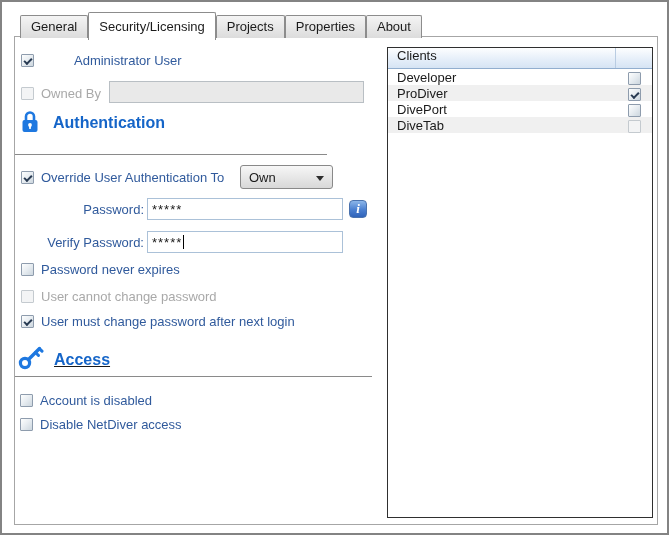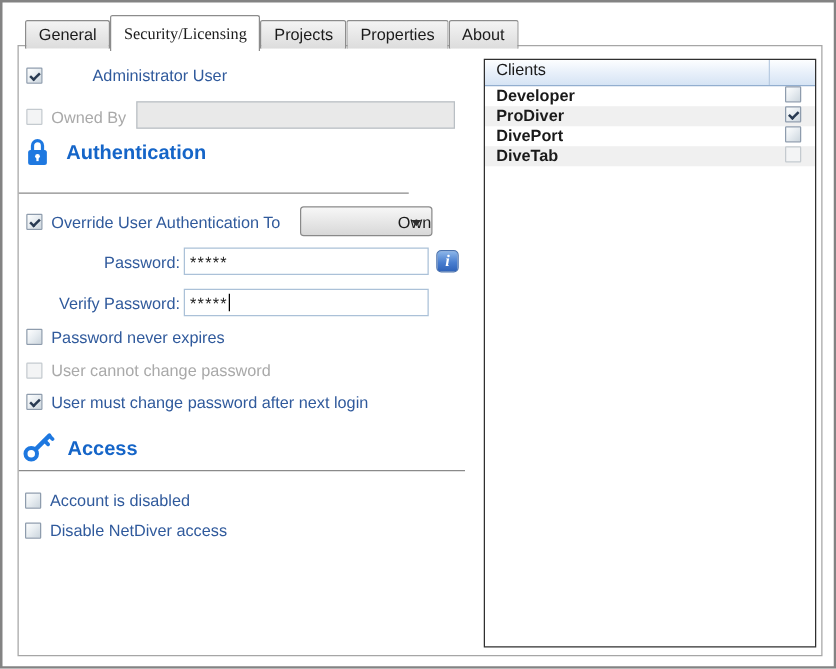--- a/index.html
+++ b/index.html
@@ -4,21 +4,21 @@
 <style>
   * { box-sizing: border-box; margin: 0; padding: 0; }
   html,body { background:#fff; }
   body { font-family:"Liberation Sans","DejaVu Sans",sans-serif; font-size:13px; color:#1b1b1b; }
   .window { position:relative; width:669px; height:535px; border:2px solid #838383; background:#fff; overflow:hidden; }
 
   
   .tabstrip { position:absolute; left:18px; top:10px; display:flex; align-items:flex-end; z-index:3; }
   .tab { border:1px solid #8c8c8c; border-bottom:none; background:linear-gradient(#f4f4f4,#dcdcdc);
          padding:3px 10px 4px 10px; border-radius:2px 2px 0 0; cursor:default; white-space:nowrap; }
-  .tab.active { background:#fff; padding-top:6px; padding-bottom:6px; margin-bottom:-2px; position:relative; z-index:4;font-family:Liberation Serif, serif; }
+  .tab.active { background:#fff; padding-top:6px; padding-bottom:6px; margin-bottom:-2px; position:relative; z-index:4; }
 
   
   .pane { position:absolute; left:12px; top:34px; width:644px; height:489px; border:1px solid #a6a6a6; background:#fff; }
 
   
   .cbrow { position:absolute; display:flex; align-items:center; gap:7px; }
   .cblabel { color:#305a9c; }
   .cbrow.disabled .cblabel { color:#a9a9a9; }
   .wcb { width:13px; height:13px; flex:none; border:1px solid #8e9cad; border-radius:1px;
          background:linear-gradient(135deg,#fdfefe 0%,#e9eef2 45%,#ccd6de 100%); position:relative; }
@@ -34,40 +34,40 @@
   
   .textbox { position:absolute; height:22px; border:1px solid #abc1d8; background:#fff; padding:3px 4px 0 4px;
              letter-spacing:1px; font-size:13px; overflow:hidden; white-space:nowrap; }
   .textbox.disabled { background:#e9e9e9; border-color:#b9bfc4; }
   .caret { display:inline-block; width:1px; height:14px; background:#000; vertical-align:text-top; margin-left:1px; }
 
   
   .fieldlabel { position:absolute; width:112px; text-align:right; color:#305a9c; }
 
   
-  .dropdown { position:absolute; width:106px; height:24px; border:1px solid #898989; border-radius:3px;
+  .dropdown { position:absolute; width:93px; height:24px; border:1px solid #898989; border-radius:3px;
               background:linear-gradient(#f7f7f7,#e9e9e9 45%,#d8d8d8); display:flex; align-items:center;
-              padding-left:8px; color:#1b1b1b;justify-content:flex-end; }
+              padding-left:8px; color:#1b1b1b; }
   .dd-arrow { position:absolute; right:8px; top:10px; width:0; height:0;
               border-left:4px solid transparent; border-right:4px solid transparent; border-top:5px solid #2e2e2e; }
 
   
   .infobtn { position:absolute; width:18px; height:18px; border:1px solid #4a72ae; border-radius:4px;
              background:linear-gradient(#8cb6e9,#4a7fd0 55%,#2f63ba); color:#fff; text-align:center;
              font-family:"Liberation Serif","DejaVu Serif",serif; font-weight:bold; font-style:italic;
              font-size:13px; line-height:16px; }
 
   
   .clients { position:absolute; left:385px; top:45px; width:266px; height:471px; border:1px solid #2f2f2f; background:#fff; }
   .c-header { display:flex; height:21px; background:linear-gradient(#fdfeff,#e8f0fa 50%,#d6e4f4);
               border-bottom:1px solid #92aecf; align-items:flex-start; }
   .c-header .c-name { flex:1; padding-left:9px; color:#1a1a1a; }
   .c-hsep { width:1px; height:100%; background:#b9cce2; }
   .c-hbox { width:36px; height:100%; }
-  .c-row { display:flex; align-items:flex-start; height:16px;font-weight:bold; }
+  .c-row { display:flex; align-items:flex-end; height:16px; }
   .c-row.alt { background:#f0f0f0; }
   .c-row .c-name { flex:1; padding-left:9px; color:#1a1a1a; }
   .c-row .c-box { width:36px; display:flex; justify-content:center; }
 </style>
 </head>
 <body>
 
 <div class="window">
 
   <div class="pane"></div>
@@ -130,21 +130,21 @@
   <div class="cbrow disabled" style="left:19px; top:287px;">
     <span class="wcb disabled"></span>
     <span class="cblabel">User cannot change password</span>
   </div>
 
   <div class="cbrow" style="left:19px; top:312px;">
     <span class="wcb checked"></span>
     <span class="cblabel">User must change password after next login</span>
   </div>
 
-  <div class="heading" style="left:16px; top:344px; gap:10px;">
+  <div class="heading" style="left:16px; top:344px; gap:10px;text-decoration:underline;">
     <span>
       <svg width="26" height="24" viewBox="0 0 26 24">
         <circle cx="7" cy="17" r="4.6" fill="none" stroke="#1e78e0" stroke-width="3.2"></circle>
         <path d="M10.5 13.5 L21.5 2.5" stroke="#1e78e0" stroke-width="3.4" stroke-linecap="round"></path>
         <path d="M17.5 6.5 L20.5 9.5" stroke="#1e78e0" stroke-width="3" stroke-linecap="round"></path>
         <path d="M21.5 2.8 L24 5.2" stroke="#1e78e0" stroke-width="3" stroke-linecap="round"></path>
       </svg>
     </span>
     <span class="htxt">Access</span>
   </div>

